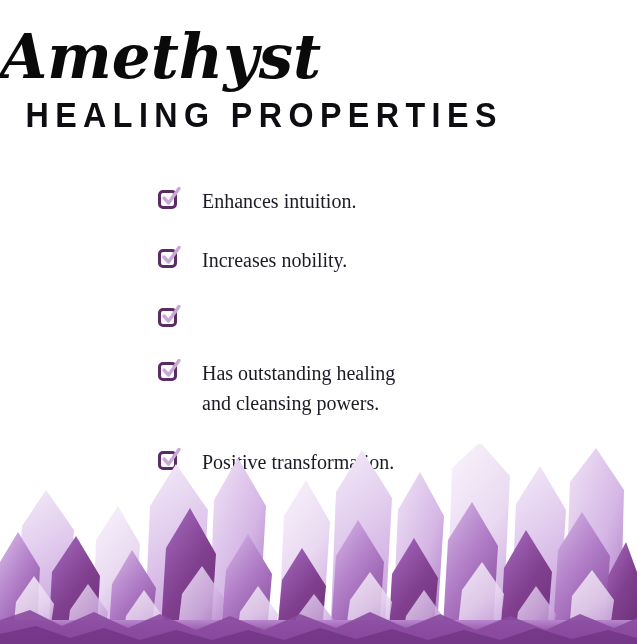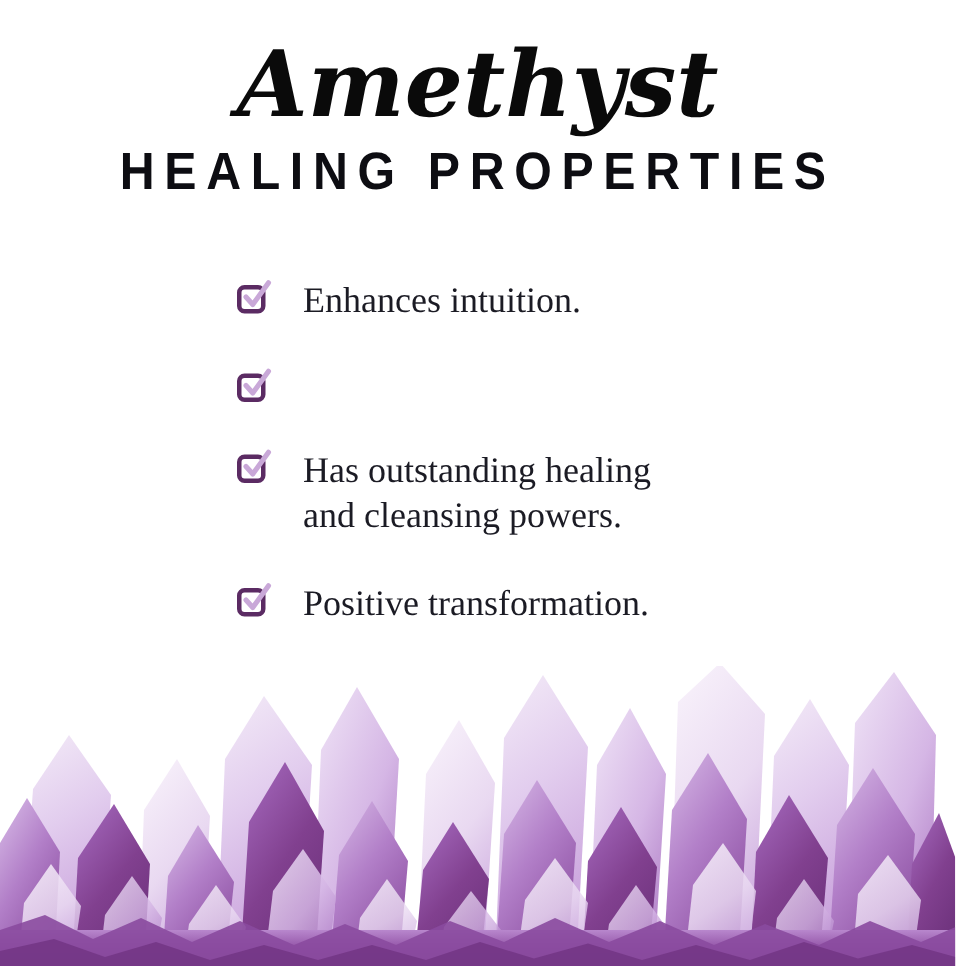--- a/index.html
+++ b/index.html
@@ -15,21 +15,21 @@
     overflow: hidden;
     font-family: "Liberation Serif", "DejaVu Serif", serif;
   }
 
   
   .heading {
     position: absolute;
     top: 26px;
     left: 0;
     width: 637px;
-    text-align: center;
+    text-align: left;
   }
   .title {
     font-family: "DejaVu Serif", "Liberation Serif", serif;
     font-weight: 700;
     font-style: italic;
     font-size: 61px;
     line-height: 1.0;
     color: #0a0a0a;
     letter-spacing: 0px;
     margin: 0;
@@ -88,21 +88,21 @@
     left: 2px;
     top: -2px;
     width: 22px;
     height: 22px;
     overflow: visible;
   }
 
   .item-text {
     margin-left: 22px;
     font-family: "Liberation Serif", "DejaVu Serif", serif;
-    font-size: 24px;
+    font-size: 20px;
     line-height: 30px;
     color: #1b1b24;
     white-space: pre-line;
   }
   .item-text.indent2 { text-indent: 0; }
 
   
   .crystals {
     position: absolute;
     left: 0;
@@ -127,20 +127,29 @@
     <li class="item">
       <span class="checkbox">
         <span class="box"></span>
         <svg viewBox="0 0 22 22" aria-hidden="true">
           <path d="M4 11 L8.5 16 L19 1.5" fill="none" stroke="#c9a8d8" stroke-width="3.4" stroke-linecap="round" stroke-linejoin="round"></path>
         </svg>
       </span>
       <span class="item-text">Enhances intuition.</span>
     </li>
 
+    <li class="item">
+      <span class="checkbox">
+        <span class="box"></span>
+        <svg viewBox="0 0 22 22" aria-hidden="true">
+          <path d="M4 11 L8.5 16 L19 1.5" fill="none" stroke="#c9a8d8" stroke-width="3.4" stroke-linecap="round" stroke-linejoin="round"></path>
+        </svg>
+      </span>
+      <span class="item-text">Increases nobility.</span>
+    </li>
 
     <li class="item">
       <span class="checkbox">
         <span class="box"></span>
         <svg viewBox="0 0 22 22" aria-hidden="true">
           <path d="M4 11 L8.5 16 L19 1.5" fill="none" stroke="#c9a8d8" stroke-width="3.4" stroke-linecap="round" stroke-linejoin="round"></path>
         </svg>
       </span>
     </li>
 

